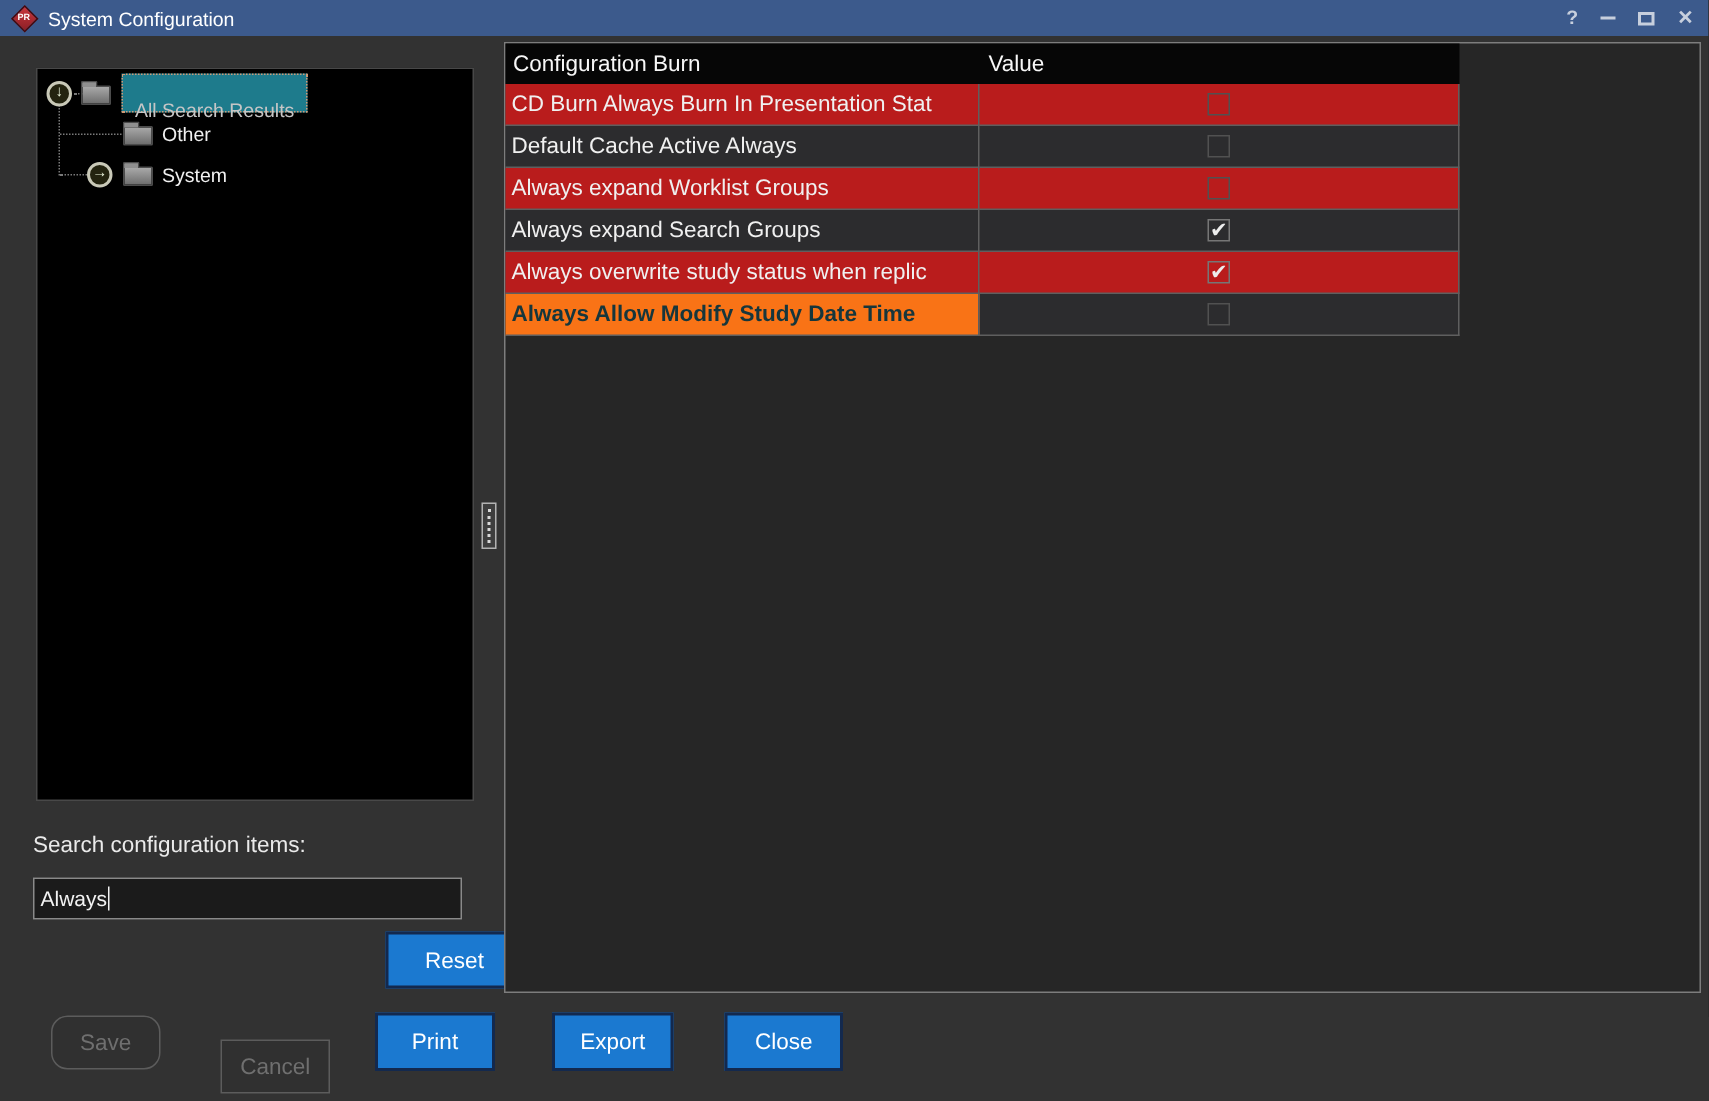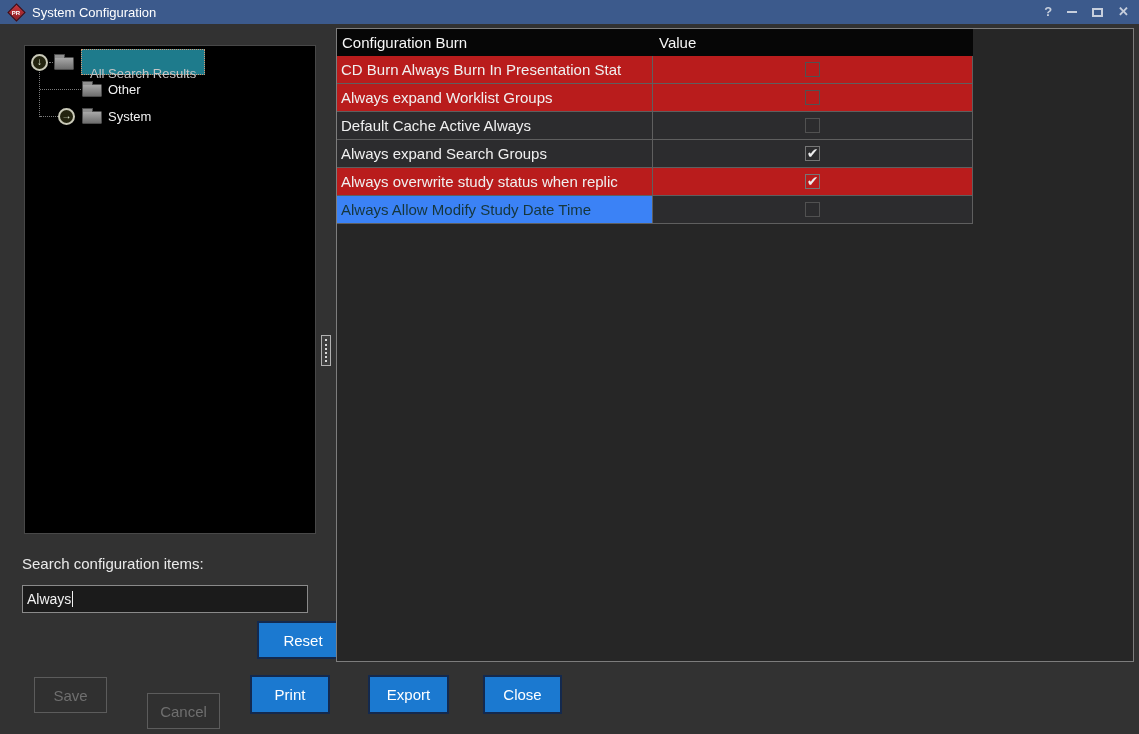--- a/index.html
+++ b/index.html
@@ -80,21 +80,21 @@
     position:absolute; background:#1b79d0; color:#ffffff;
     border:2px solid #13294e; font-size:15px; font-family:"Liberation Sans",sans-serif;
     cursor:pointer; text-align:center;
   }
   .btn-disabled{
     position:absolute; background:#303030; color:#6f6f6f;
     border:1px solid #5c5c5c; font-size:15px; font-family:"Liberation Sans",sans-serif;
     text-align:center;
   }
   .btn-reset{ left:213px; top:621px; width:92px; height:38px;margin-left:44px; }
-  .btn-save{ left:34px;  top:677px; width:73px; height:36px; }
+  .btn-save{ left:34px;  top:677px; width:73px; height:36px;border-radius:11px; }
   .btn-cancel{ left:147px; top:677px; width:73px; height:36px;margin-top:16px; }
   .btn-print{ left:250px; top:675px; width:80px; height:39px; }
   .btn-export{ left:368px; top:675px; width:81px; height:39px; }
   .btn-close{ left:483px; top:675px; width:79px; height:39px; }
 
   
   .splitter{
     position:absolute; left:321px; top:335px; width:10px; height:31px;
     background:#3e3e3e; border:1px solid #b2b2b2;
     display:flex; align-items:center; justify-content:center; cursor:col-resize;
@@ -112,21 +112,21 @@
   .hc1{ width:316px; padding-left:5px; }
   .hc2{ width:320px; padding-left:6px; }
   .trow{ display:flex; height:28px; }
   .rl{ background:#b91c1c; }
   .rd{ background:#2c2c2e; }
   .cell-item{
     width:316px; height:100%; display:flex; align-items:center; padding-left:4px;
     font-size:15px; color:#f0f0f0; white-space:nowrap; overflow:hidden;
     border-right:1px solid #5f5f5f; border-bottom:1px solid #5f5f5f; cursor:default;
   }
-  .cell-item[data-selected="true"]{ background:#3b82f6; color:#16363c; }
+  .cell-item[data-selected="true"]{ background:#f97316; color:#16363c;font-weight:bold; }
   .cell-value{
     width:320px; height:100%; display:flex; align-items:center; justify-content:center;
     border-right:1px solid #5f5f5f; border-bottom:1px solid #5f5f5f;
   }
   .cb{
     width:15px; height:15px; border:1px solid #515151; background:transparent;
     display:flex; align-items:center; justify-content:center; cursor:default;
   }
   .cb[data-checked="true"]{ border-color:#767676; }
   .cb[data-checked="true"]::after{ content:"✔"; color:#ededed; font-size:14px; line-height:1; margin-top:-2px; }
@@ -193,29 +193,29 @@
       <div class="hcell hc2">Value</div>
     </div>
 
     <div class="trow rl">
       <div class="cell-item" data-selected="false">CD Burn Always Burn In Presentation Stat</div>
       <div class="cell-value">
         <div class="cb" data-checked="false"></div>
       </div>
     </div>
 
+    <div class="trow rd">
+      <div class="cell-item" data-selected="false">Default Cache Active Always</div>
+      <div class="cell-value">
+        <div class="cb" data-checked="false"></div>
+      </div>
+    </div>
+
     <div class="trow rl">
       <div class="cell-item" data-selected="false">Always expand Worklist Groups</div>
-      <div class="cell-value">
-        <div class="cb" data-checked="false"></div>
-      </div>
-    </div>
-
-    <div class="trow rd">
-      <div class="cell-item" data-selected="false">Default Cache Active Always</div>
       <div class="cell-value">
         <div class="cb" data-checked="false"></div>
       </div>
     </div>
 
     <div class="trow rd">
       <div class="cell-item" data-selected="false">Always expand Search Groups</div>
       <div class="cell-value">
         <div class="cb" data-checked="true"></div>
       </div>

